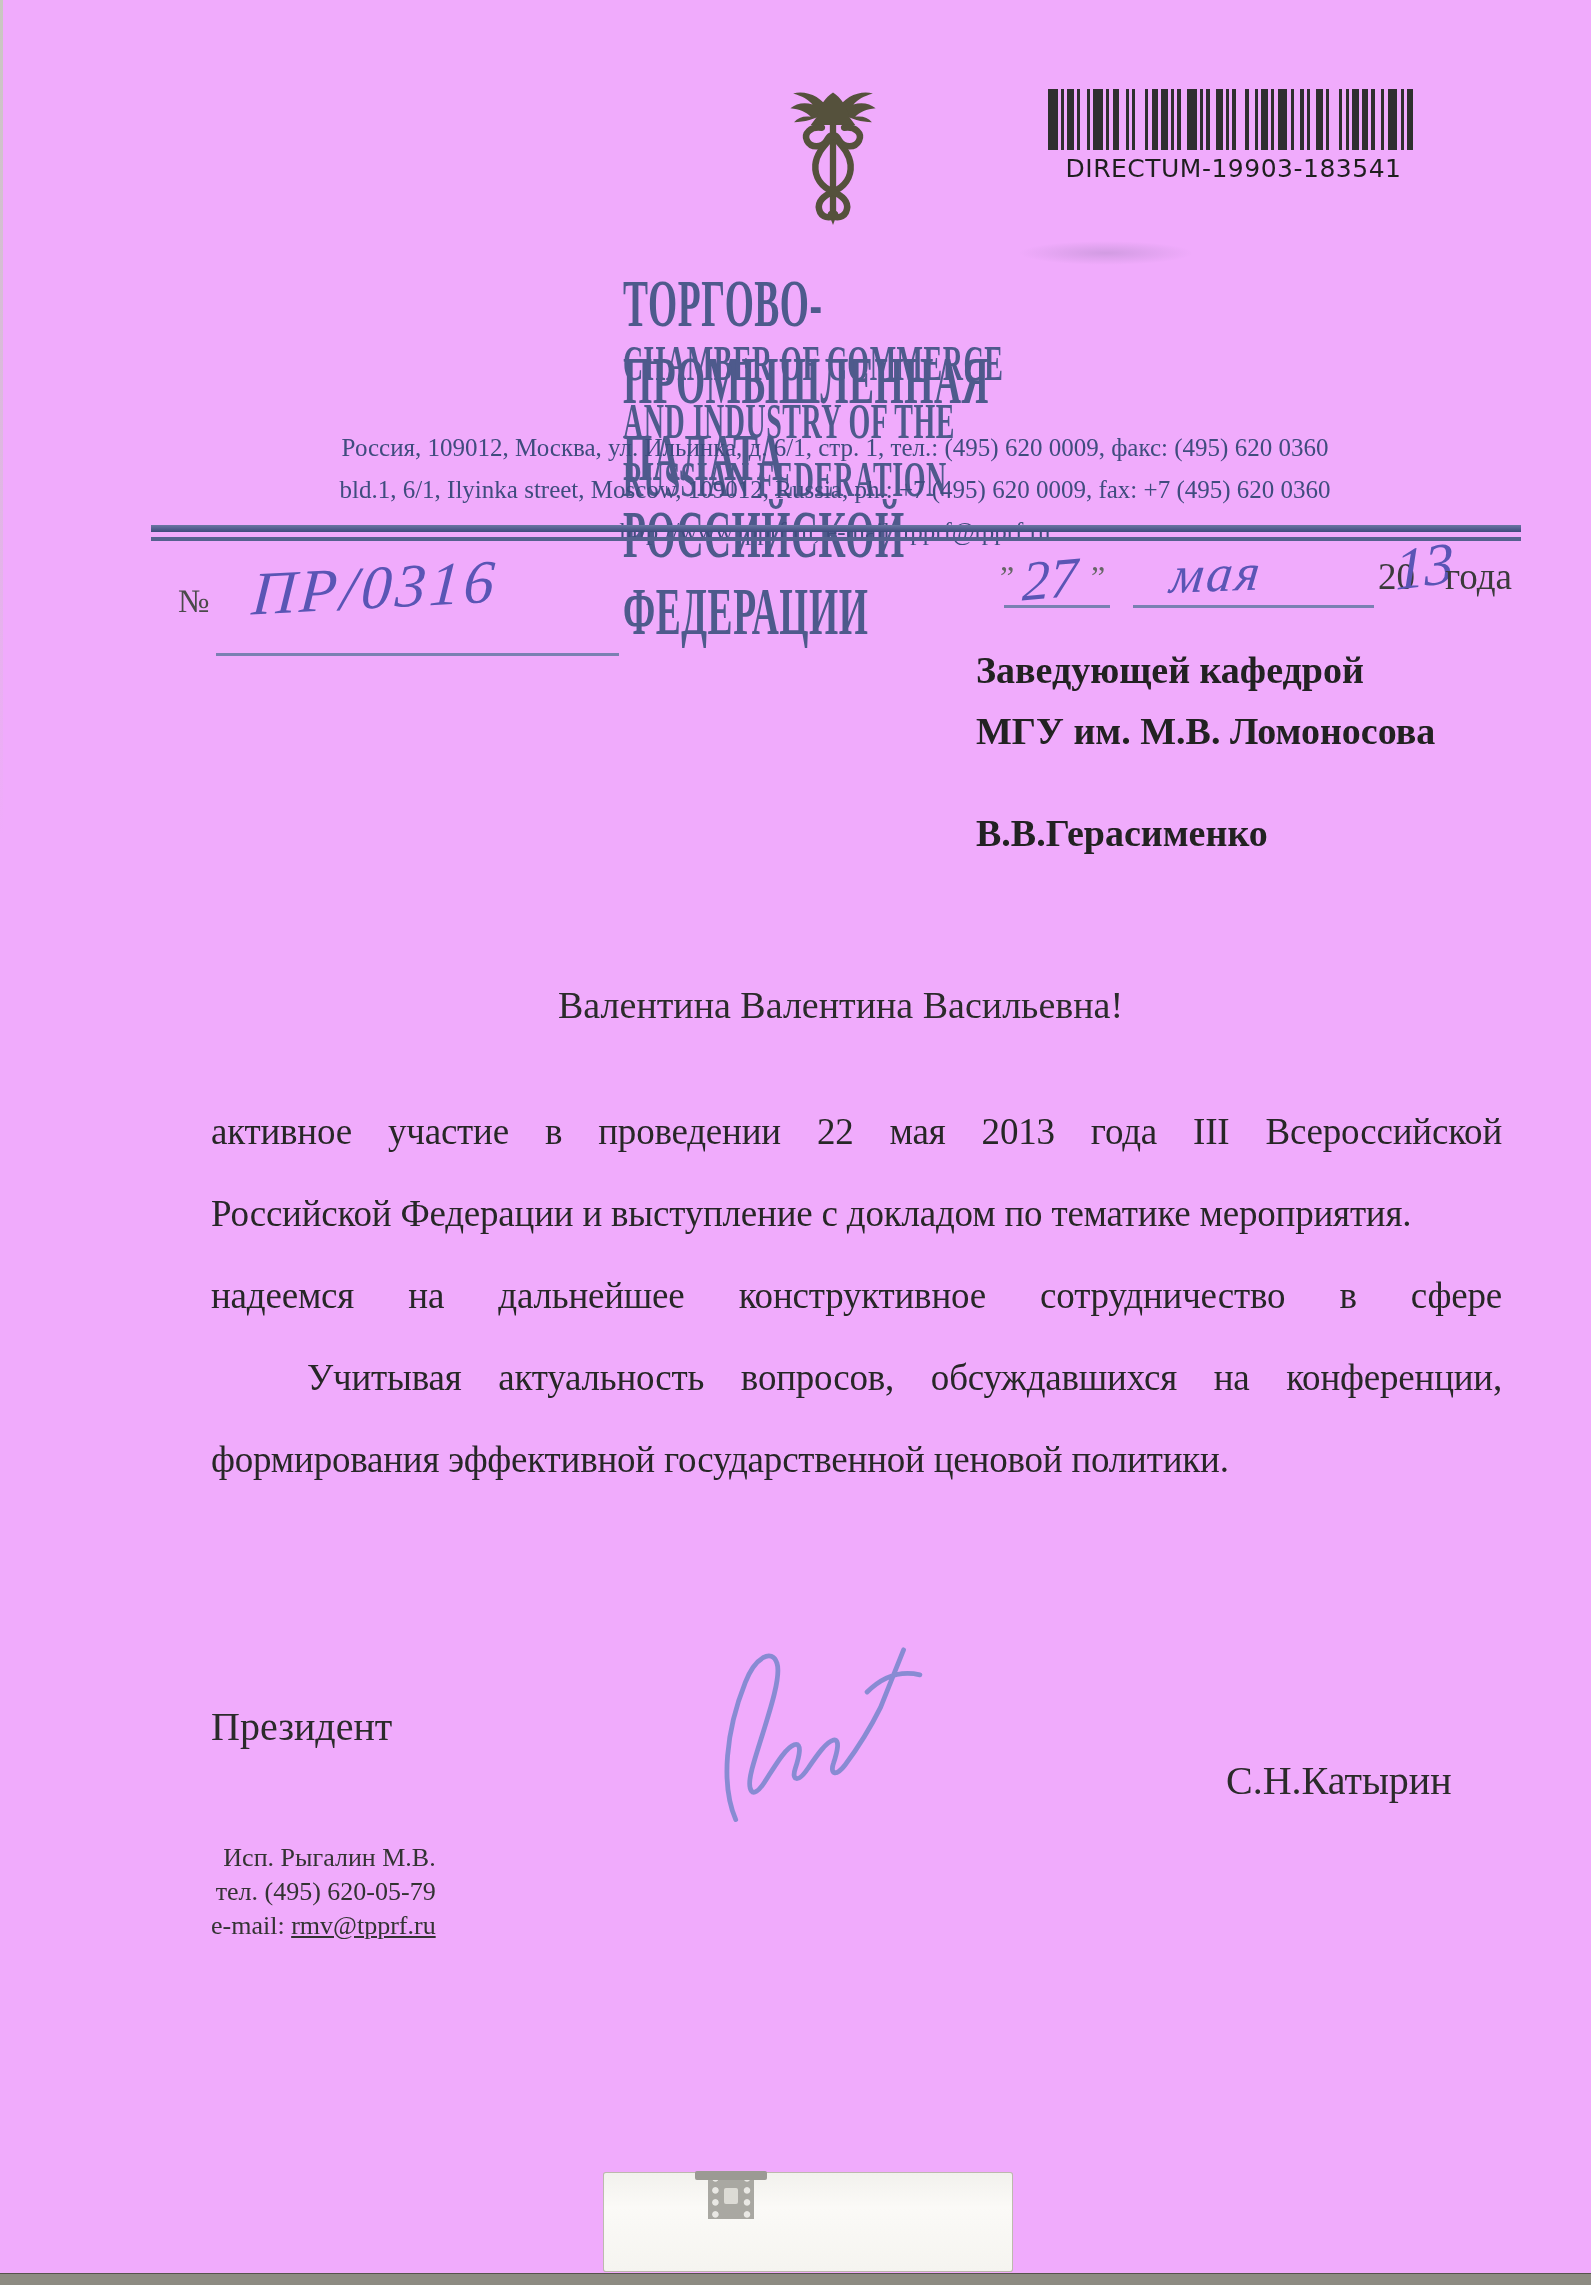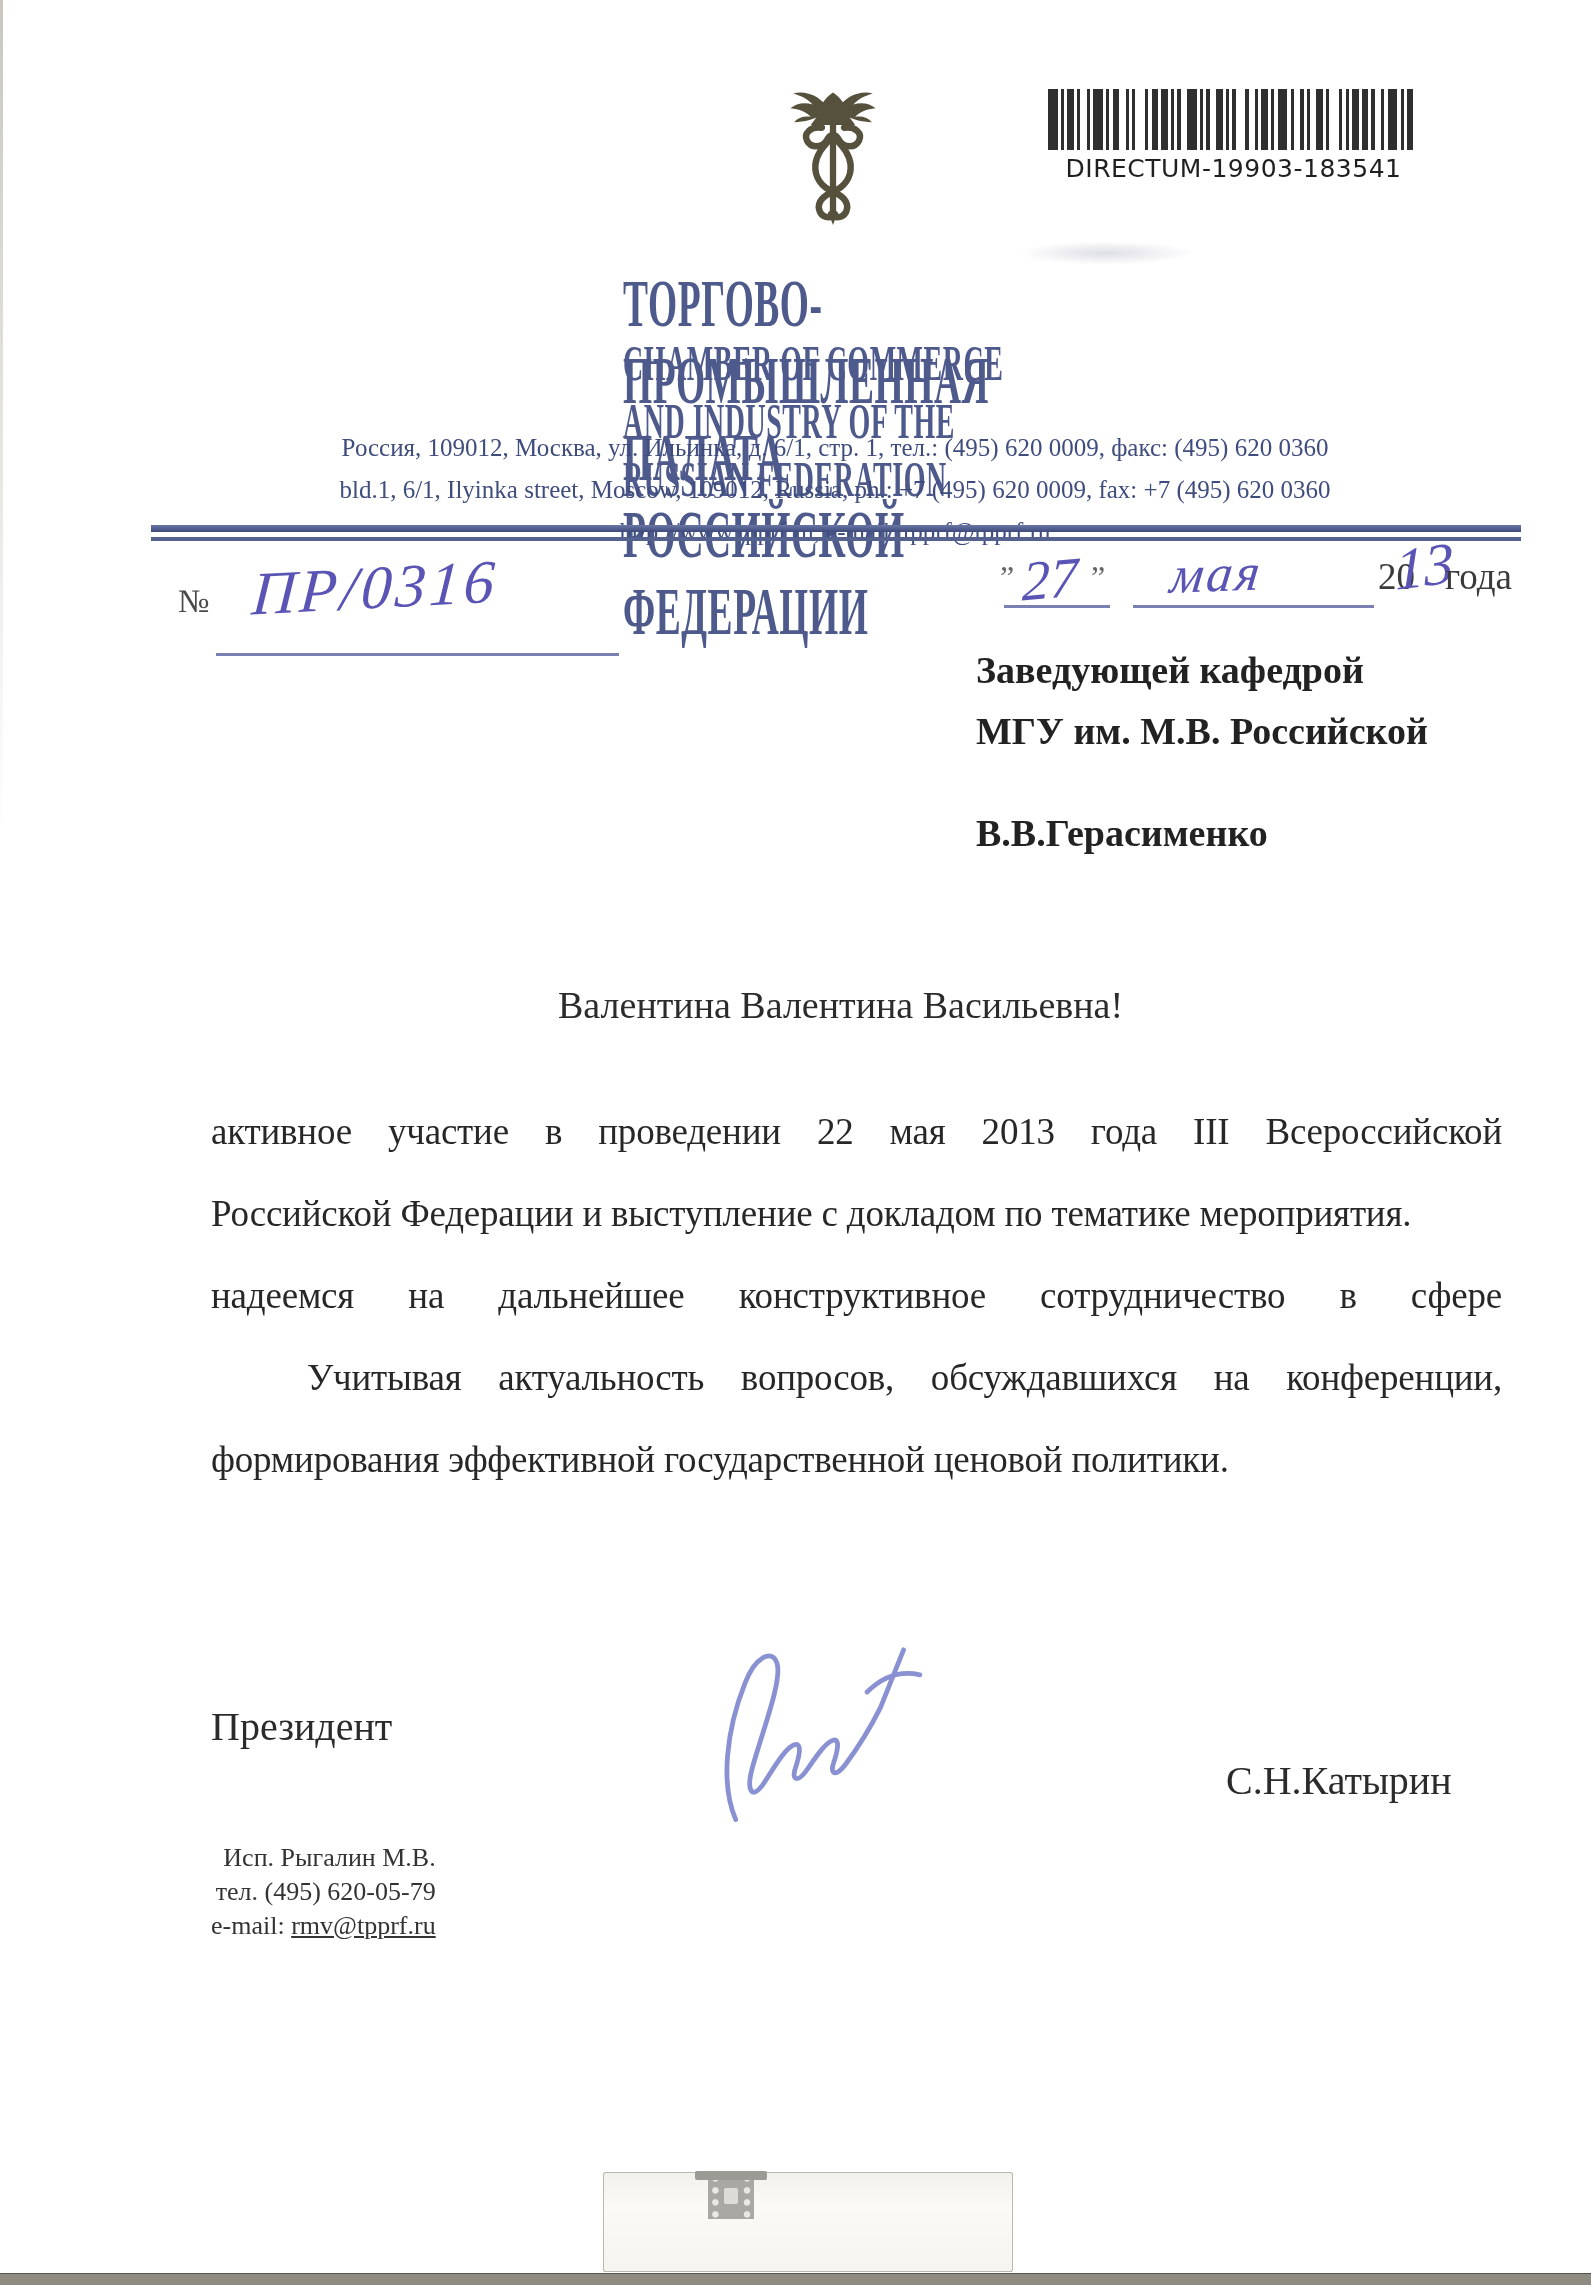--- a/index.html
+++ b/index.html
@@ -1,18 +1,18 @@
 <!DOCTYPE html>
 <html style="font-size:15px"><head>
 <meta charset="utf-8">
 <style>
   html,body { margin:0; padding:0; background:#e8e6e0; }
   .page {
     position:relative; width:1592px; height:2286px;
-    background:#ffffff; overflow:hidden;
+    background:#f0abfc; overflow:hidden;
     font-family:"Liberation Serif", serif; color:#272727;
   }
   .abs { position:absolute; }
   .centered { left:835px; transform:translateX(-50%); white-space:nowrap; }
 
   
   .edge-line { left:0; top:0; width:2.8px; height:835px;
     background:linear-gradient(#c9c7c0, rgba(201,199,192,0)); }
   .emblem { left:785px; top:87px; width:96px; height:139px; }
   .barcode-wrap { left:1048px; top:89px; width:371px; text-align:center; }
@@ -220,21 +220,21 @@
   <div class="abs q q-close">”</div>
   <div class="abs u-line day-line"></div>
   <div class="abs hand hw-month">мая</div>
   <div class="abs u-line month-line"></div>
   <div class="abs year-printed">20</div>
   <div class="abs hand hw-year">13</div>
   <div class="abs year-suffix">года</div>
 
   <div class="abs recipient">
     <div>Заведующей кафедрой</div>
-    <div>МГУ им. М.В. Российской</div>
+    <div>МГУ им. М.В. Ломоносова</div>
     <div class="recipient-name">В.В.Герасименко</div>
   </div>
 
   <div class="abs salutation">Валентина Валентина Васильевна!</div>
 
   <div class="abs body-block">
     <div class="bline">активное участие в проведении 22 мая 2013 года III Всероссийской</div>
     <div class="bline last">Российской Федерации и выступление с докладом по тематике мероприятия.</div>
     <div class="bline">надеемся на дальнейшее конструктивное сотрудничество в сфере</div>
     <div class="bline ind">Учитывая актуальность вопросов, обсуждавшихся на конференции,</div>

